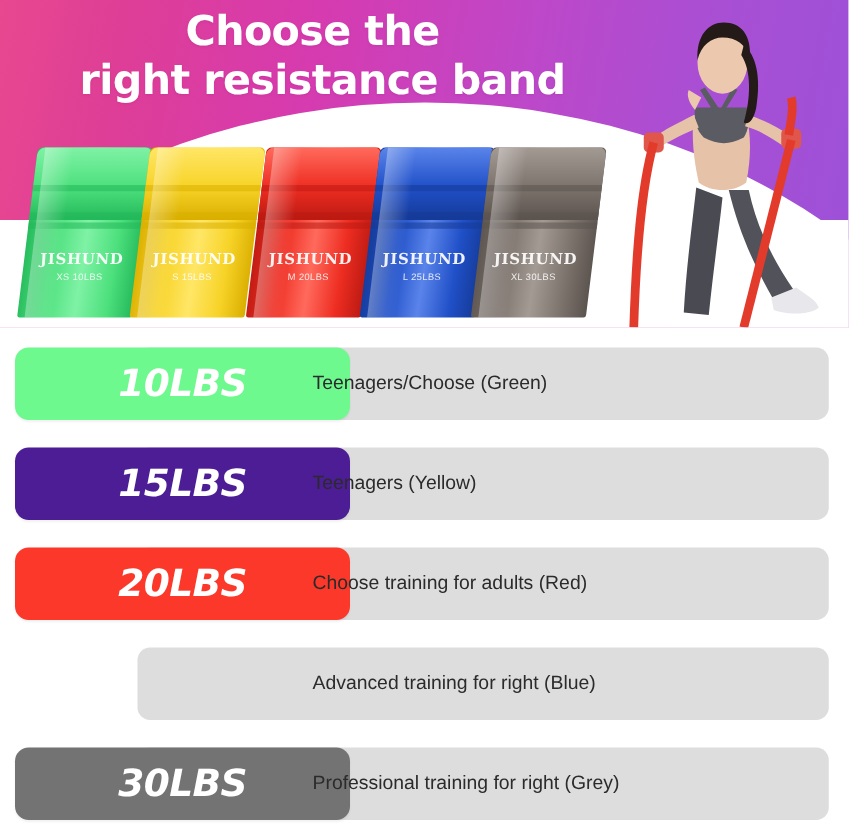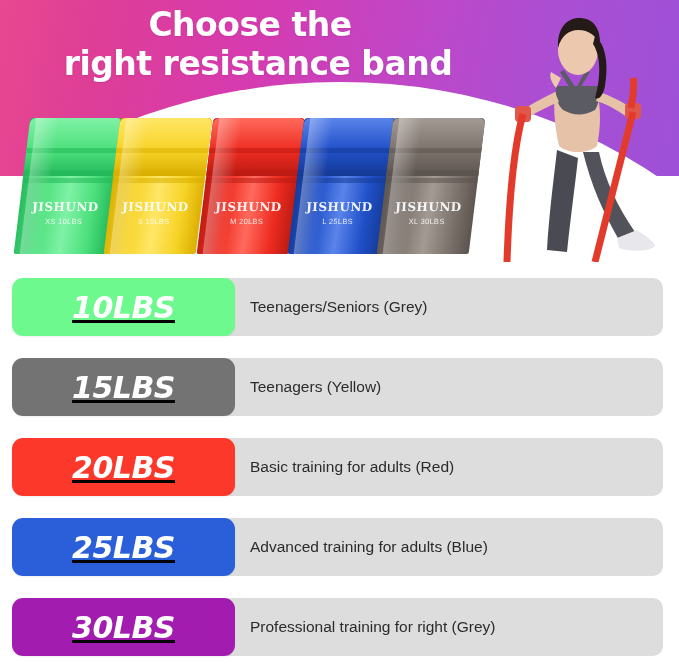--- a/index.html
+++ b/index.html
@@ -179,29 +179,28 @@
     top: 10px;
     width: 553px;
     height: 58px;
     background: #dddddd;
     border-radius: 10px;
   }
   .row-badge {
     position: absolute;
     left: 12px;
     top: 10px;
-    width: 223px;
+    width: 268px;
     height: 58px;
     border-radius: 11px;
     z-index: 2;
     display: flex;
     align-items: center;
     justify-content: center;
     box-shadow: 0 1px 2px rgba(0,0,0,.06);
-    text-decoration: underline;
   }
   .row-badge .lbs {
     color: #ffffff;
     font-family: "DejaVu Sans", sans-serif;
     font-weight: bold;
     font-style: italic;
     font-size: 30px;
     letter-spacing: -0.5px;
   }
   .row-desc {
@@ -310,45 +309,42 @@
         </div>
       </div>
   </div>
 
   <div class="list">
       <div class="row">
         <div class="row-bar" style="background: rgb(221, 221, 221);"></div>
         <div class="row-badge" style="background: rgb(109, 249, 142);">
           <span class="lbs">10LBS</span>
         </div>
-        <div class="row-desc">Teenagers/Seniors (Grey)</div>
-      </div>
-      <div class="row">
-        <div class="row-bar" style="background: rgb(221, 221, 221);"></div>
-        <div class="row-badge" style="background: #737373;">
+        <div class="row-desc">Teenagers/Choose (Green)</div>
+      </div>
+      <div class="row">
+        <div class="row-bar" style="background: rgb(221, 221, 221);"></div>
+        <div class="row-badge" style="background: #4c1d95;">
           <span class="lbs">15LBS</span>
         </div>
         <div class="row-desc">Teenagers (Yellow)</div>
       </div>
       <div class="row">
         <div class="row-bar" style="background: rgb(221, 221, 221);"></div>
         <div class="row-badge" style="background: rgb(251, 56, 42); text-align: right;">
           <span class="lbs">20LBS</span>
         </div>
-        <div class="row-desc">Basic training for adults (Red)</div>
-      </div>
-      <div class="row">
-        <div class="row-bar" style="background: rgb(221, 221, 221);"></div>
-        <div class="row-badge" style="background: rgb(43, 95, 217);">
-          <span class="lbs">25LBS</span>
-        </div>
-        <div class="row-desc">Advanced training for adults (Blue)</div>
-      </div>
-      <div class="row">
-        <div class="row-bar" style="background: rgb(221, 221, 221);"></div>
-        <div class="row-badge" style="background: #a21caf;">
+        <div class="row-desc">Choose training for adults (Red)</div>
+      </div>
+      <div class="row">
+        <div class="row-bar" style="background: rgb(221, 221, 221);"></div>
+        <div class="row-desc">Advanced training for right (Blue)</div>
+      </div>
+      <div class="row">
+        <div class="row-bar" style="background: rgb(221, 221, 221);"></div>
+        <div class="row-badge" style="background: #737373;">
           <span class="lbs">30LBS</span>
         </div>
         <div class="row-desc">Professional training for right (Grey)</div>
       </div>
     </div>
 
 </div>
 
 </body></html>

